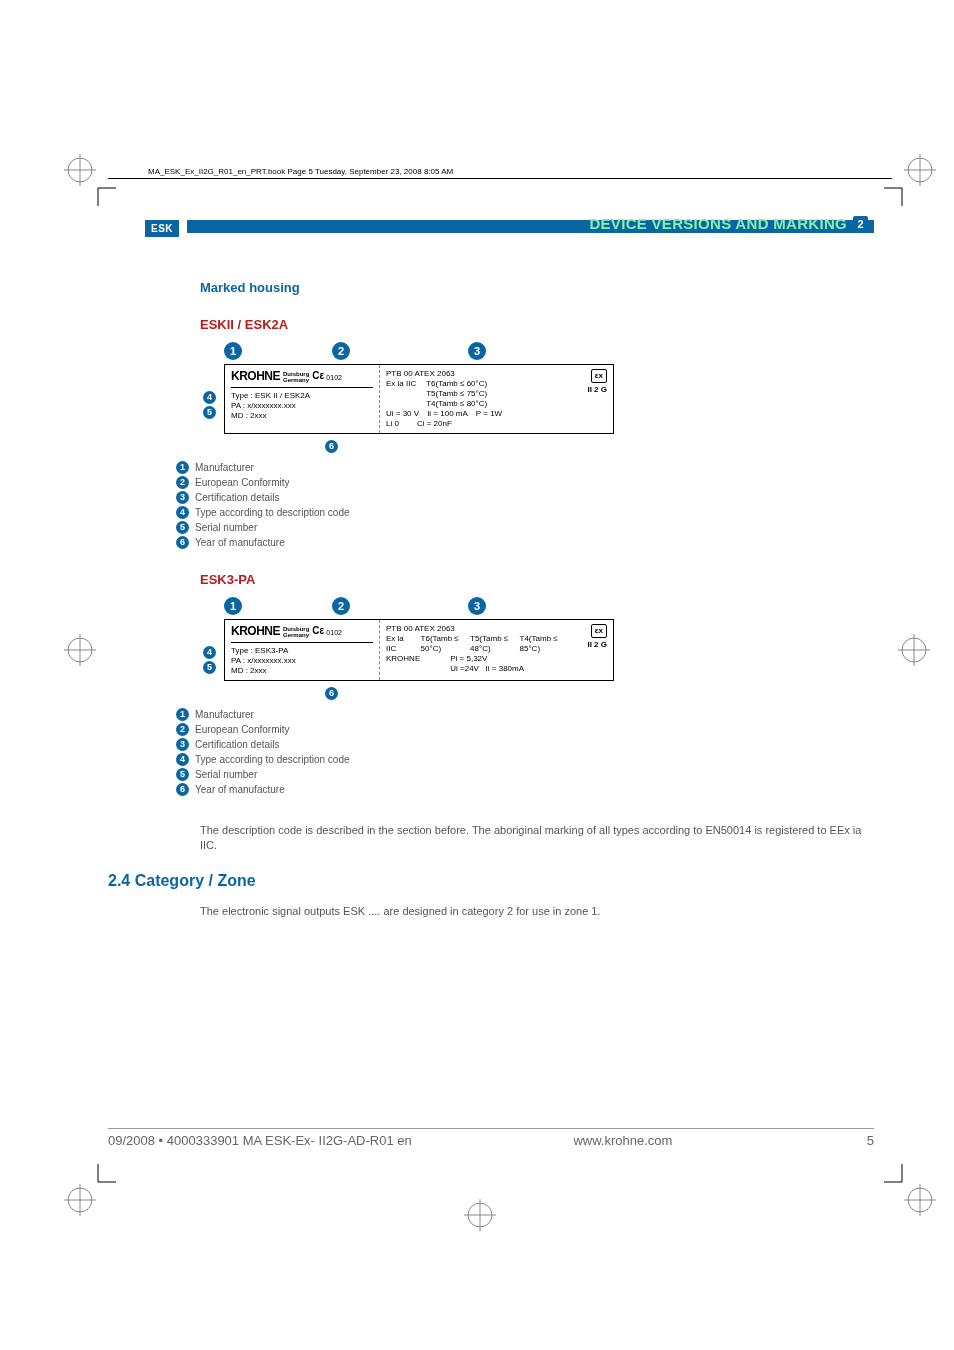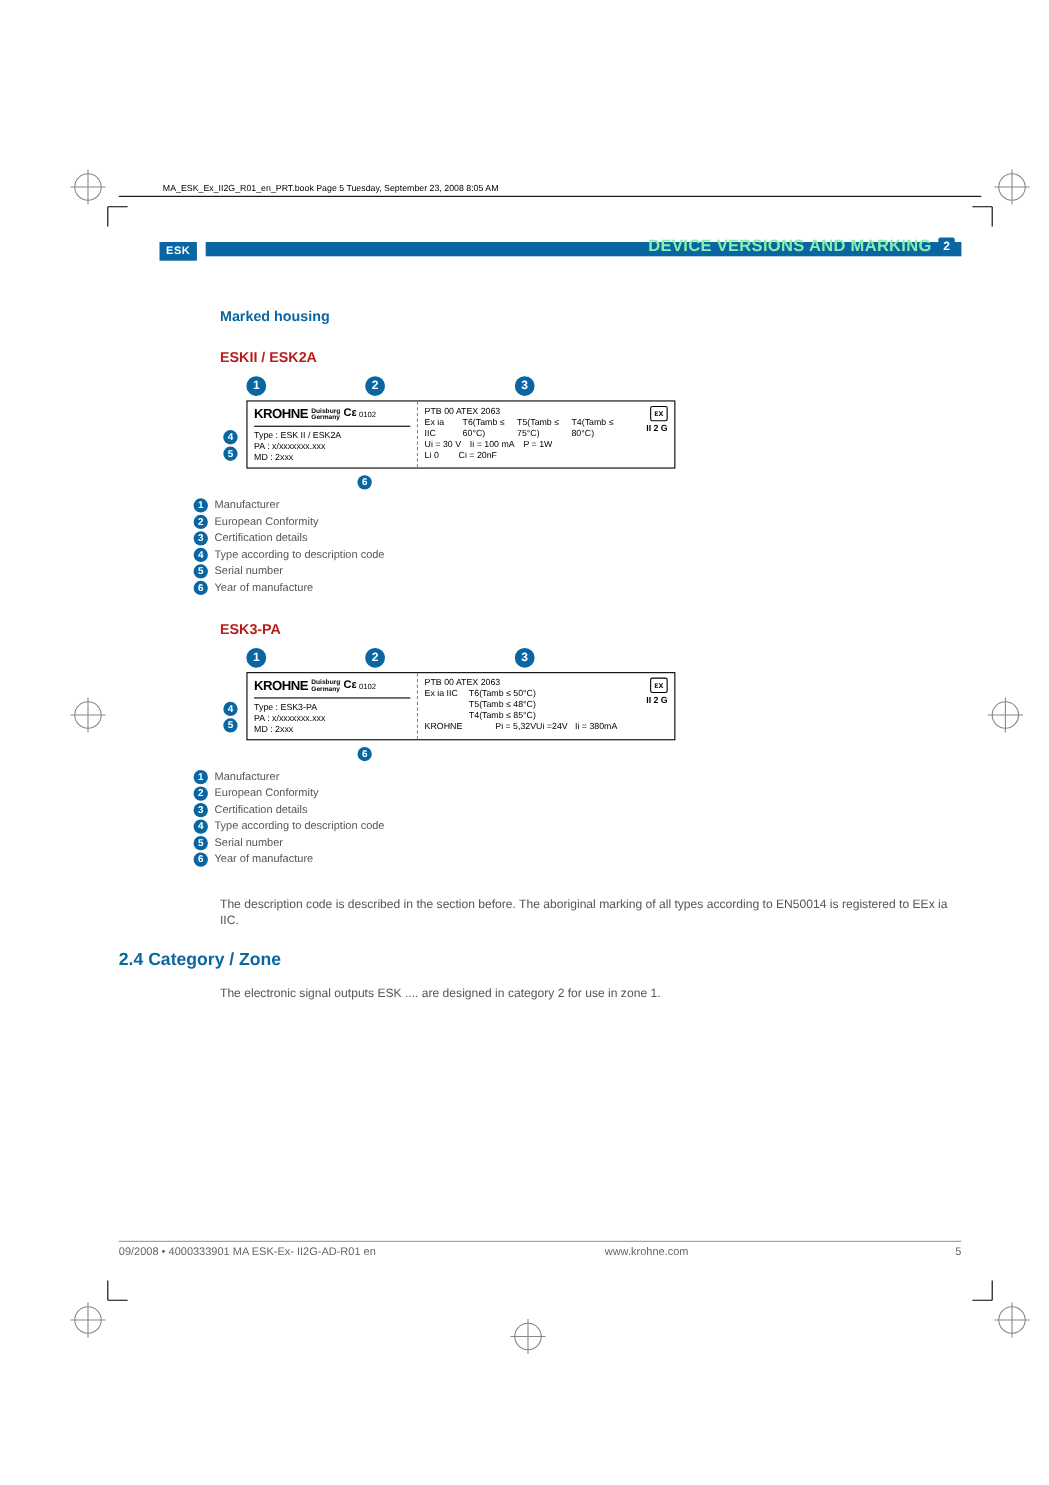--- a/index.html
+++ b/index.html
@@ -214,21 +214,21 @@
     position: absolute;
     bottom: -20px;
   }
   .footer-inner {
     position: absolute;
     top: 1128px;
     left: 108px;
     width: 766px;
     border-top: 1px solid #999;
     padding-top: 4px;
-    font-size: 10px;
+    font-size: 13px;
     color: #666;
     display: flex;
     justify-content: space-between;
   }
   .footer-inner .mid { text-align: center; flex:1; }
   .footer-inner .pg { width: 40px; text-align: right; }
 </style>
 </head>
 <body>
 
@@ -328,21 +328,21 @@
           </div>
           <div>Type : ESK II / ESK2A</div>
           <div>PA     : x/xxxxxxx.xxx</div>
           <div>MD   : 2xxx</div>
         </div>
         <div class="plate-right">
           <div class="plate-right-main">
             <div>PTB 00 ATEX 2063</div>
             <div style="display:flex;gap:10px">
               <span>Ex ia IIC</span>
-              <span style="display:flex;flex-direction:row">
+              <span style="display:flex;flex-direction:column">
                 <span>T6(Tamb ≤ 60°C)</span>
                 <span>T5(Tamb ≤ 75°C)</span>
                 <span>T4(Tamb ≤ 80°C)</span>
               </span>
             </div>
             <div style="display:flex;gap:8px">
                 <span>Ui = 30 V</span>
                 <span>Ii = 100 mA</span>
                 <span>P = 1W</span>
               </div>
@@ -412,29 +412,29 @@
           </div>
           <div>Type : ESK3-PA</div>
           <div>PA     : x/xxxxxxx.xxx</div>
           <div>MD   : 2xxx</div>
         </div>
         <div class="plate-right">
           <div class="plate-right-main">
             <div>PTB 00 ATEX 2063</div>
             <div style="display:flex;gap:10px">
               <span>Ex ia IIC</span>
-              <span style="display:flex;flex-direction:column">
+              <span style="display:flex;flex-direction:row">
                 <span>T6(Tamb ≤ 50°C)</span>
                 <span>T5(Tamb ≤ 48°C)</span>
                 <span>T4(Tamb ≤ 85°C)</span>
               </span>
             </div>
             <div style="display:flex;gap:30px">
               <span>KROHNE</span>
-              <span style="display:flex;flex-direction:row">
+              <span style="display:flex;flex-direction:column">
                 <span>Pi = 5,32V</span>
                 <span><span>Ui =24V</span>&nbsp;&nbsp;&nbsp;<span>Ii = 380mA</span></span>
               </span>
             </div>
           </div>
           <div class="plate-right-ex">
             <div class="ex-hex">εx</div>
             <div>II 2 G</div>
           </div>
         </div>

